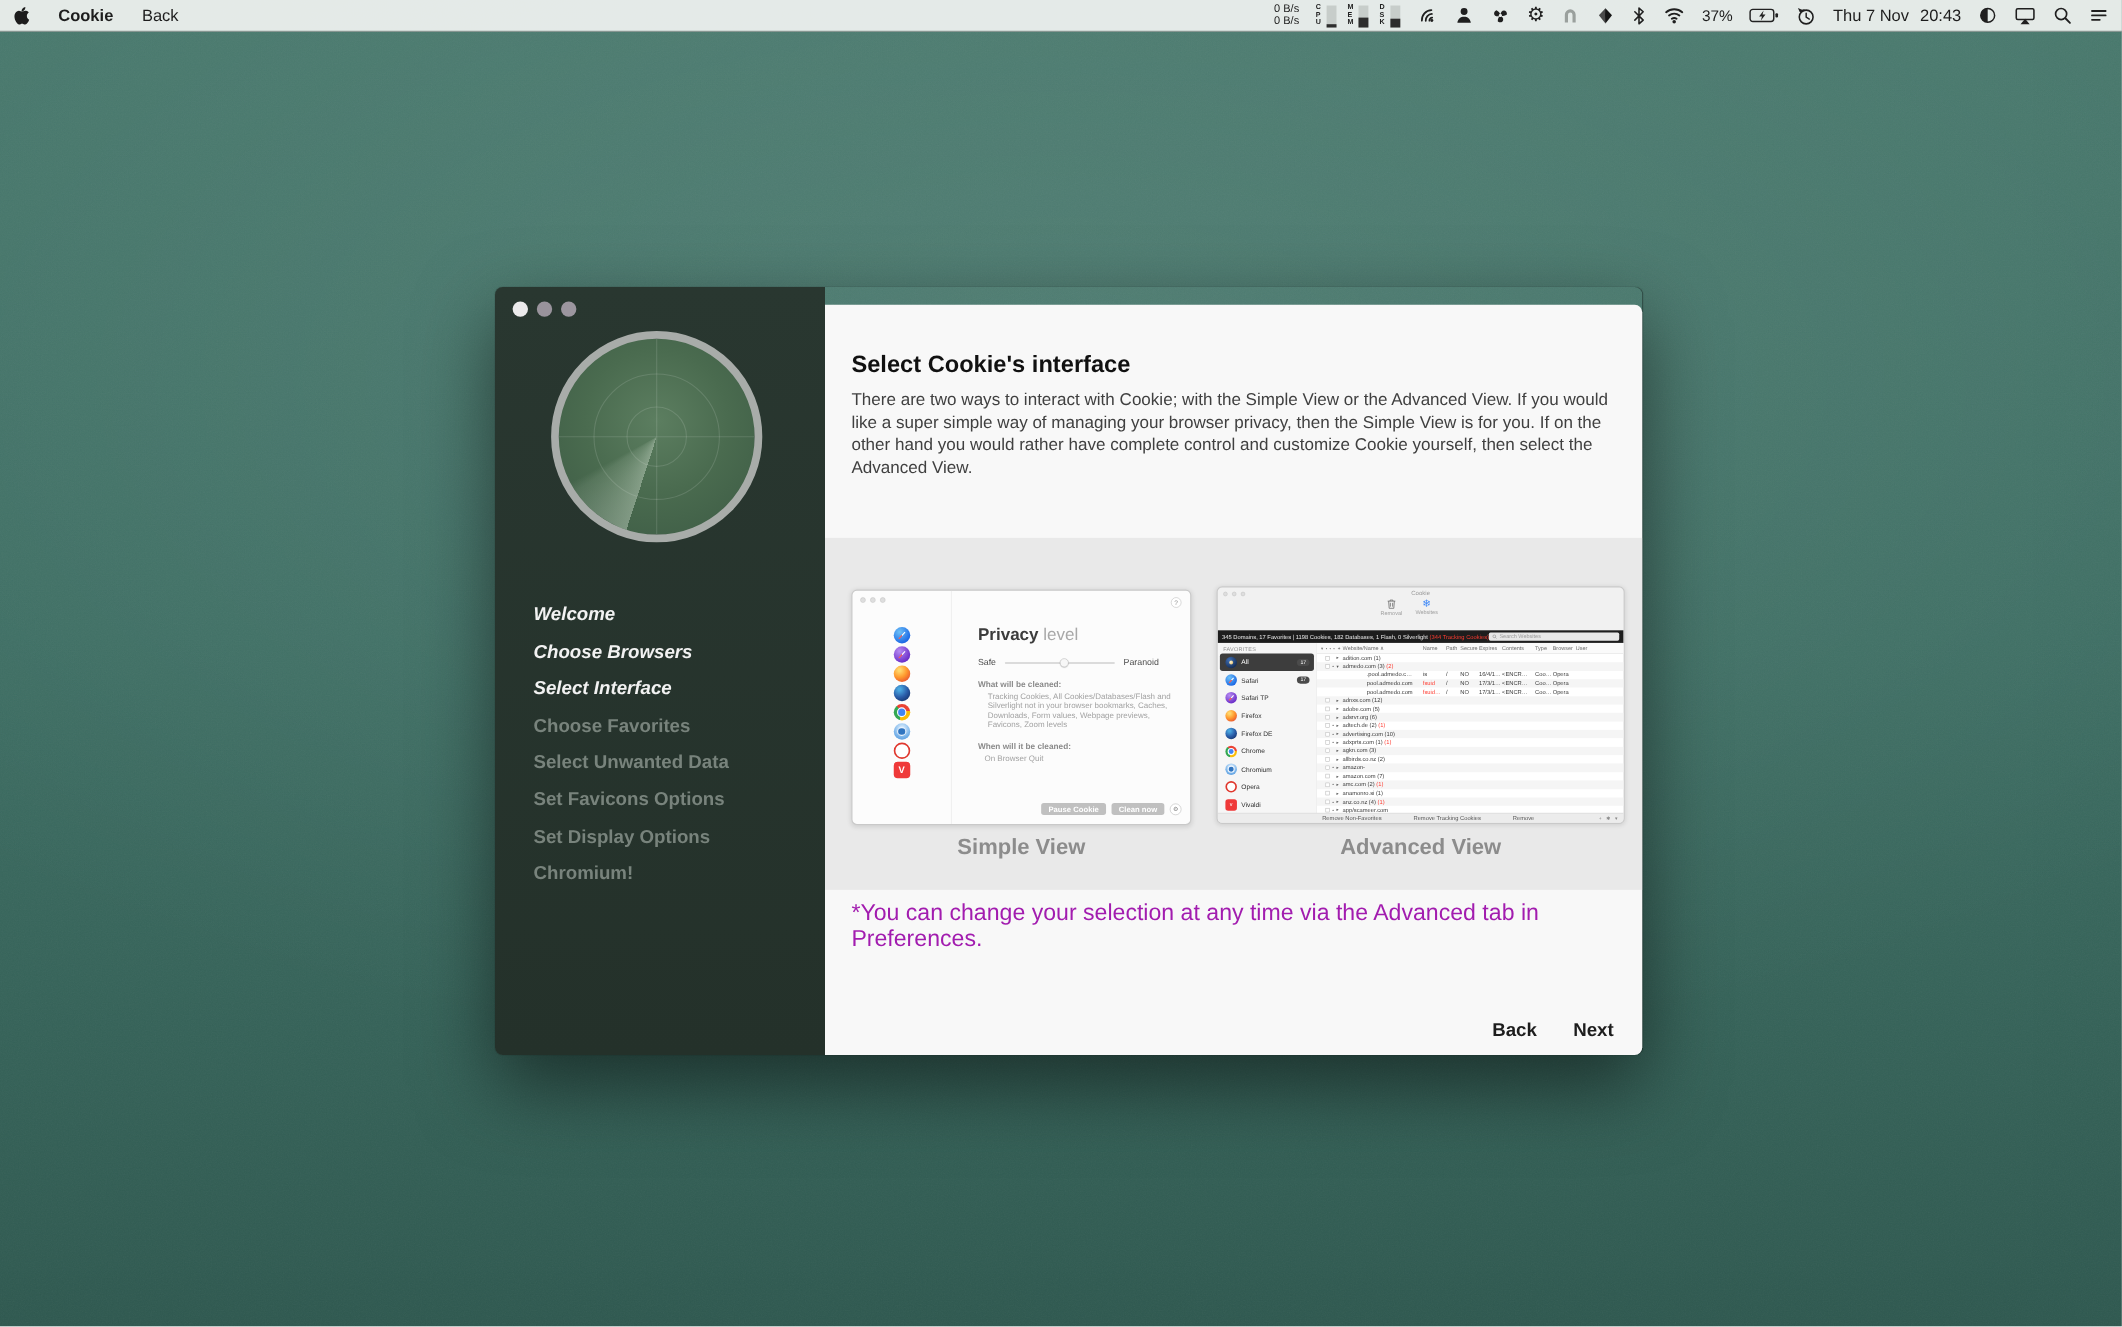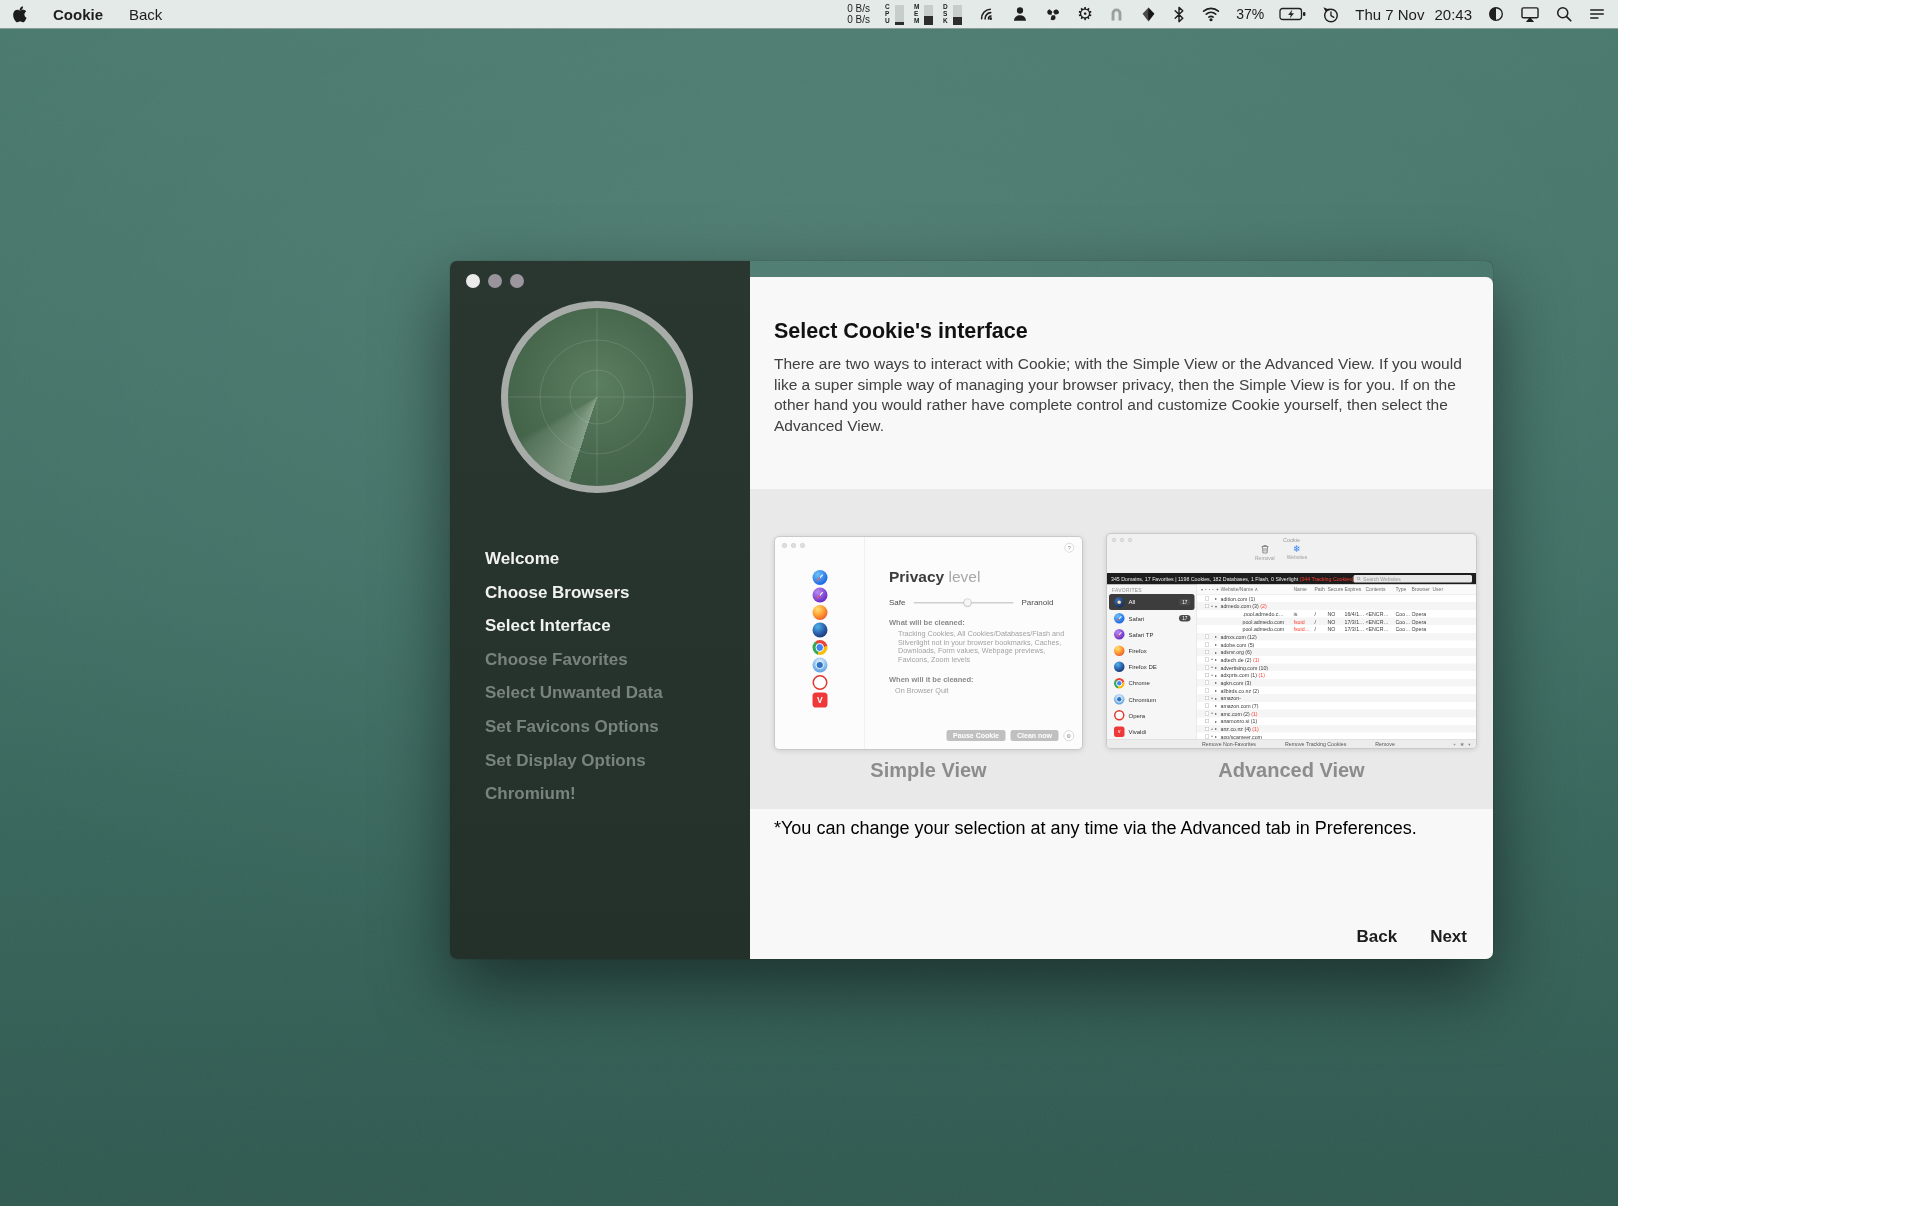--- a/index.html
+++ b/index.html
@@ -1,17 +1,17 @@
 <!DOCTYPE html>
 <html><head>
 <meta charset="utf-8">
 <style>
   * { margin:0; padding:0; box-sizing:border-box; }
   html,body { width:1929px; height:1206px; overflow:hidden; font-family:"Liberation Sans",sans-serif; }
-  .screen { position:relative; width:1618px; height:1206px;
+  .screen { position:relative; width:1929px; height:1206px;
     background: radial-gradient(120% 90% at 50% 28%, rgba(255,255,255,0.08), rgba(0,0,0,0) 60%),
                 linear-gradient(180deg,#47786c 0%,#3d6e63 48%,#2f5950 100%); }
   .noise { position:absolute; inset:0; width:100%; height:100%; opacity:.05; pointer-events:none; }
 
   
   .menubar { position:absolute; top:0; left:0; right:0; height:29px; background:rgba(233,237,235,.97);
     border-bottom:1px solid rgba(70,90,84,.55); display:flex; align-items:center; padding:0 12px; z-index:10;
     color:#1d1d1d; font-size:15px; }
   .mb-left { display:flex; align-items:center; gap:26px; }
   .apple { display:flex; align-items:center; }
@@ -39,28 +39,28 @@
 
   .radar { position:absolute; left:51px; top:40px; width:192px; height:192px; border-radius:50%;
     border:7px solid #a8aca9; background:radial-gradient(circle at 50% 42%, #5c7e60 0%, #4a6b4f 48%, #3c5a44 100%);
     overflow:hidden; }
   .radar .sweep { position:absolute; inset:0; border-radius:50%;
     background:conic-gradient(from 198deg at 50% 50%, rgba(226,238,224,.38) 0deg, rgba(226,238,224,.10) 38deg, rgba(226,238,224,0) 44deg, transparent 44deg); }
   .radar svg { position:absolute; inset:0; }
 
   .steps { position:absolute; left:35px; top:281px; list-style:none; }
   .steps li { font-size:17px; font-weight:700; line-height:33.6px; color:#78837c; white-space:nowrap; }
-  .steps li.done, .steps li.active { color:#f2f2f2; }
+  .steps li.done, .steps li.active { color:#f2f2f2;font-style:italic; }
 
   .content { position:absolute; left:300px; top:16px; bottom:0; width:743px; background:#f8f8f8; border-radius:0 7px 7px 0; overflow:hidden; }
   .page-title { position:absolute; left:24px; top:42px; font-size:21.5px; font-weight:700; color:#111; }
   .page-body { position:absolute; left:24px; top:77px; width:700px; font-size:15.5px; line-height:20.5px; color:#404040; }
   .gray-band { position:absolute; left:0; top:212px; width:100%; height:320px; background:#e9e9e9; }
   .caption { position:absolute; top:270px; font-size:20px; font-weight:700; color:#8c8c8c; text-align:center; }
-  .note { position:absolute; left:24px; top:541px; font-size:18px; color:#000000; }
+  .note { position:absolute; left:24px; top:541px; font-size:21px; color:#a21caf; }
   .nav-buttons { position:absolute; bottom:12px; right:26px; display:flex; gap:33px; }
   .nav-buttons span { font-size:17px; font-weight:700; color:#1d1d1d; cursor:default; }
 
   
   .mini-frame { position:absolute; }
   .mini-inner { transform:scale(.5); transform-origin:0 0; background:#fcfcfc; border:2px solid #c9c9c9; border-radius:10px;
     position:relative; overflow:hidden; box-shadow:0 2px 10px rgba(0,0,0,.12); }
   .simple-frame { left:24px; top:47px; width:309px; height:214px; }
   .simple-inner { width:618px; height:428px; }
   .adv-frame { left:356px; top:44px; width:371px; height:216px; }

